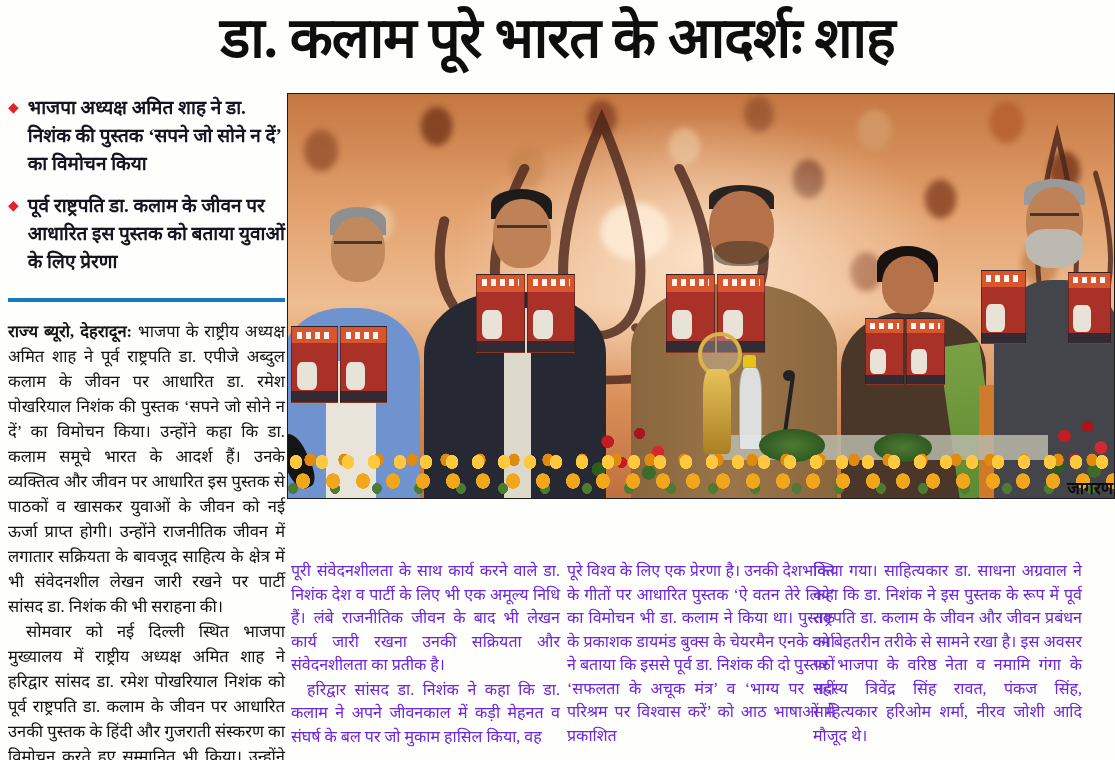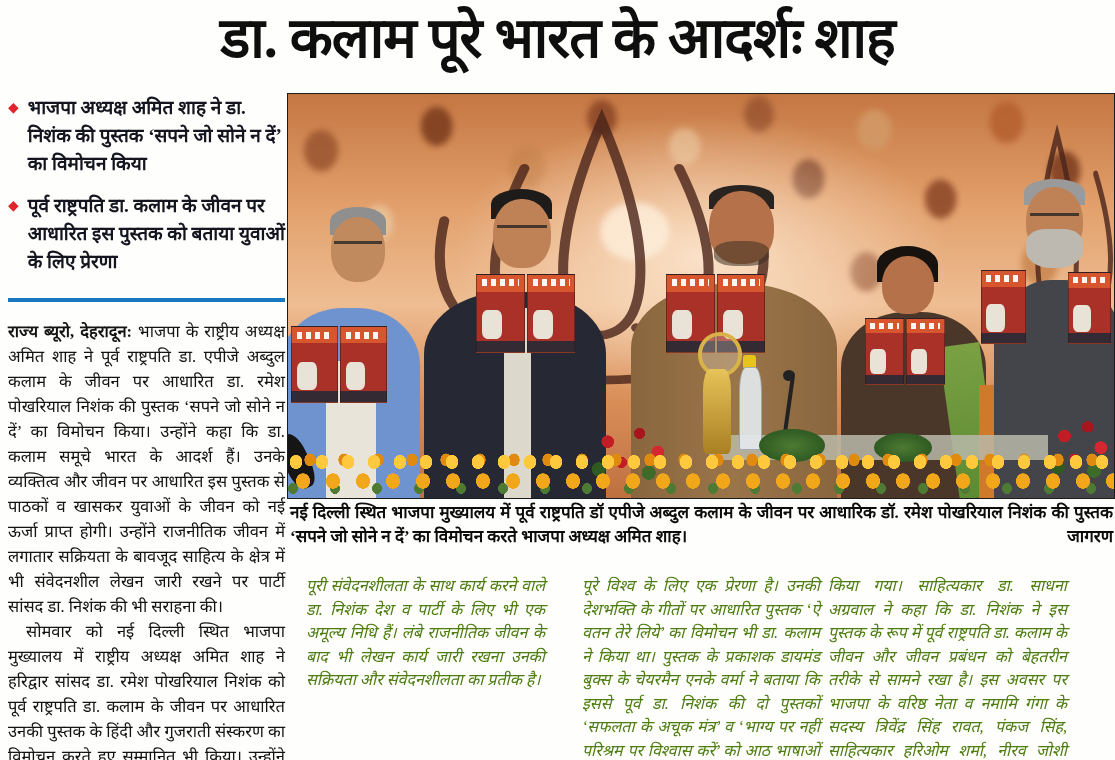--- a/index.html
+++ b/index.html
@@ -99,21 +99,21 @@
   .mic{background:#222;}
   
   .caption{
     position:absolute;left:290px;top:501px;width:823px;margin:0;
     font-size:17px;font-weight:700;line-height:24px;text-align:justify;color:#0d0d0d;
   }
   .credit{position:absolute;right:0;bottom:0;font-weight:700;}
   
   .bcol{position:absolute;top:558px;width:271px;}
   .bc2{left:290px;} .bc3{left:566px;width:270px;} .bc4{left:812px;}
-  .bcol p{margin:16px;font-size:16px;line-height:23.5px;text-align:justify;color:#4d7c0f;font-style:italic;}
+  .bcol p{margin:1px;font-size:16px;line-height:23.5px;text-align:justify;color:#6d28d9;}
   .bcol p.indent{text-indent:16px;}
 </style>
 </head>
 <body>
 
 <h1 class="headline">डा. कलाम पूरे भारत के आदर्शः शाह</h1>
 
 <aside class="col1">
   <ul class="highlights">
     <li>
@@ -207,25 +207,25 @@
   <div class="mic" style="left:59.9%;bottom:29%;width:1.5%;height:2.8%;border-radius:50%;"></div>
   <div class="mic" style="left:-0.5%;bottom:2%;width:3%;height:14%;border-radius:40%;transform:rotate(-25deg);background:#151515;"></div>
   <div class="greens" style="left:57%;bottom:9%;width:8%;height:8%;"></div>
   <div class="greens" style="left:71%;bottom:9%;width:7%;height:7%;"></div>
   <div class="roses" style="left:36%;bottom:2%;width:11%;height:17%;"></div>
   <div class="roses" style="left:92%;bottom:2%;width:8%;height:19%;"></div>
   <div class="garland"></div>
 </figure>
 
 <p class="caption">
-  <span>नई दिल्ली स्थित भाजपा मुख्यालय में पूर्व राष्ट्रपति डॉ एपीजे अब्दुल कलाम के जीवन पर आधारिक डॉ. रमेश पोखरियाल निशंक की पुस्तक ‘सपने जो सोने न दें’ का विमोचन करते भाजपा अध्यक्ष अमित शाह।</span>
   <span class="credit">जागरण</span>
 </p>
 
 <div class="bcol bc2">
   <p>पूरी संवेदनशीलता के साथ कार्य करने वाले डा. निशंक देश व पार्टी के लिए भी एक अमूल्य निधि हैं। लंबे राजनीतिक जीवन के बाद भी लेखन कार्य जारी रखना उनकी सक्रियता और संवेदनशीलता का प्रतीक है।</p>
+  <p class="indent">हरिद्वार सांसद डा. निशंक ने कहा कि डा. कलाम ने अपने जीवनकाल में कड़ी मेहनत व संघर्ष के बल पर जो मुकाम हासिल किया, वह</p>
 </div>
 <div class="bcol bc3">
   <p>पूरे विश्व के लिए एक प्रेरणा है। उनकी देशभक्ति के गीतों पर आधारित पुस्तक ‘ऐ वतन तेरे लिये’ का विमोचन भी डा. कलाम ने किया था। पुस्तक के प्रकाशक डायमंड बुक्स के चेयरमैन एनके वर्मा ने बताया कि इससे पूर्व डा. निशंक की दो पुस्तकों ‘सफलता के अचूक मंत्र’ व ‘भाग्य पर नहीं परिश्रम पर विश्वास करें’ को आठ भाषाओं में प्रकाशित</p>
 </div>
 <div class="bcol bc4">
   <p>किया गया। साहित्यकार डा. साधना अग्रवाल ने कहा कि डा. निशंक ने इस पुस्तक के रूप में पूर्व राष्ट्रपति डा. कलाम के जीवन और जीवन प्रबंधन को बेहतरीन तरीके से सामने रखा है। इस अवसर पर भाजपा के वरिष्ठ नेता व नमामि गंगा के सदस्य त्रिवेंद्र सिंह रावत, पंकज सिंह, साहित्यकार हरिओम शर्मा, नीरव जोशी आदि मौजूद थे।</p>
 </div>
 
 </body></html>

